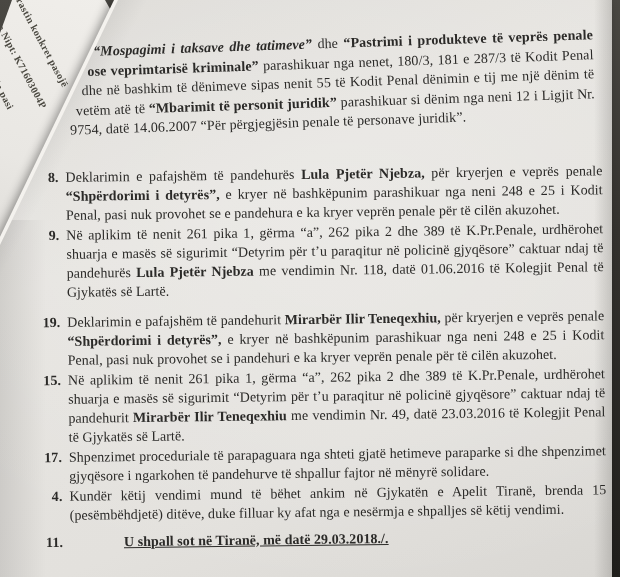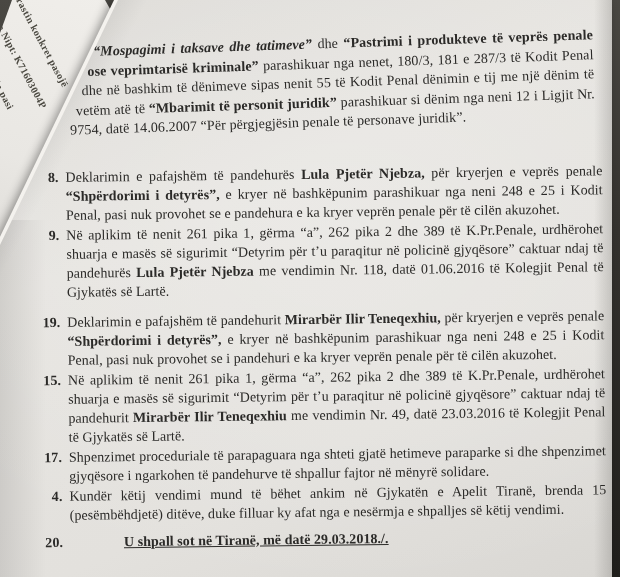--- a/index.html
+++ b/index.html
@@ -140,20 +140,20 @@
           <span class="num">17.</span>
           <span class="body"><span>Shpenzimet proceduriale të parapaguara nga shteti gjatë hetimeve paraparke si dhe shpenzimet gjyqësore i ngarkohen të pandehurve të shpallur fajtor në mënyrë solidare.</span></span>
         </div>
 
         <div class="item">
           <span class="num">4.</span>
           <span class="body"><span>Kundër këtij vendimi mund të bëhet ankim në Gjykatën e Apelit Tiranë, brenda 15 (pesëmbëhdjetë) ditëve, duke filluar ky afat nga e nesërmja e shpalljes së këtij vendimi.</span></span>
         </div>
 
         <div class="item item-last gap-sm">
-          <span class="num">20.</span>
+          <span class="num">11.</span>
           <span class="body"><span style="font-weight: 700; text-decoration: underline;">U shpall sot në Tiranë, më datë 29.03.2018./.</span></span>
         </div>
 
       </div>
     </div>
   </div>
 </div>
 
 </body></html>

